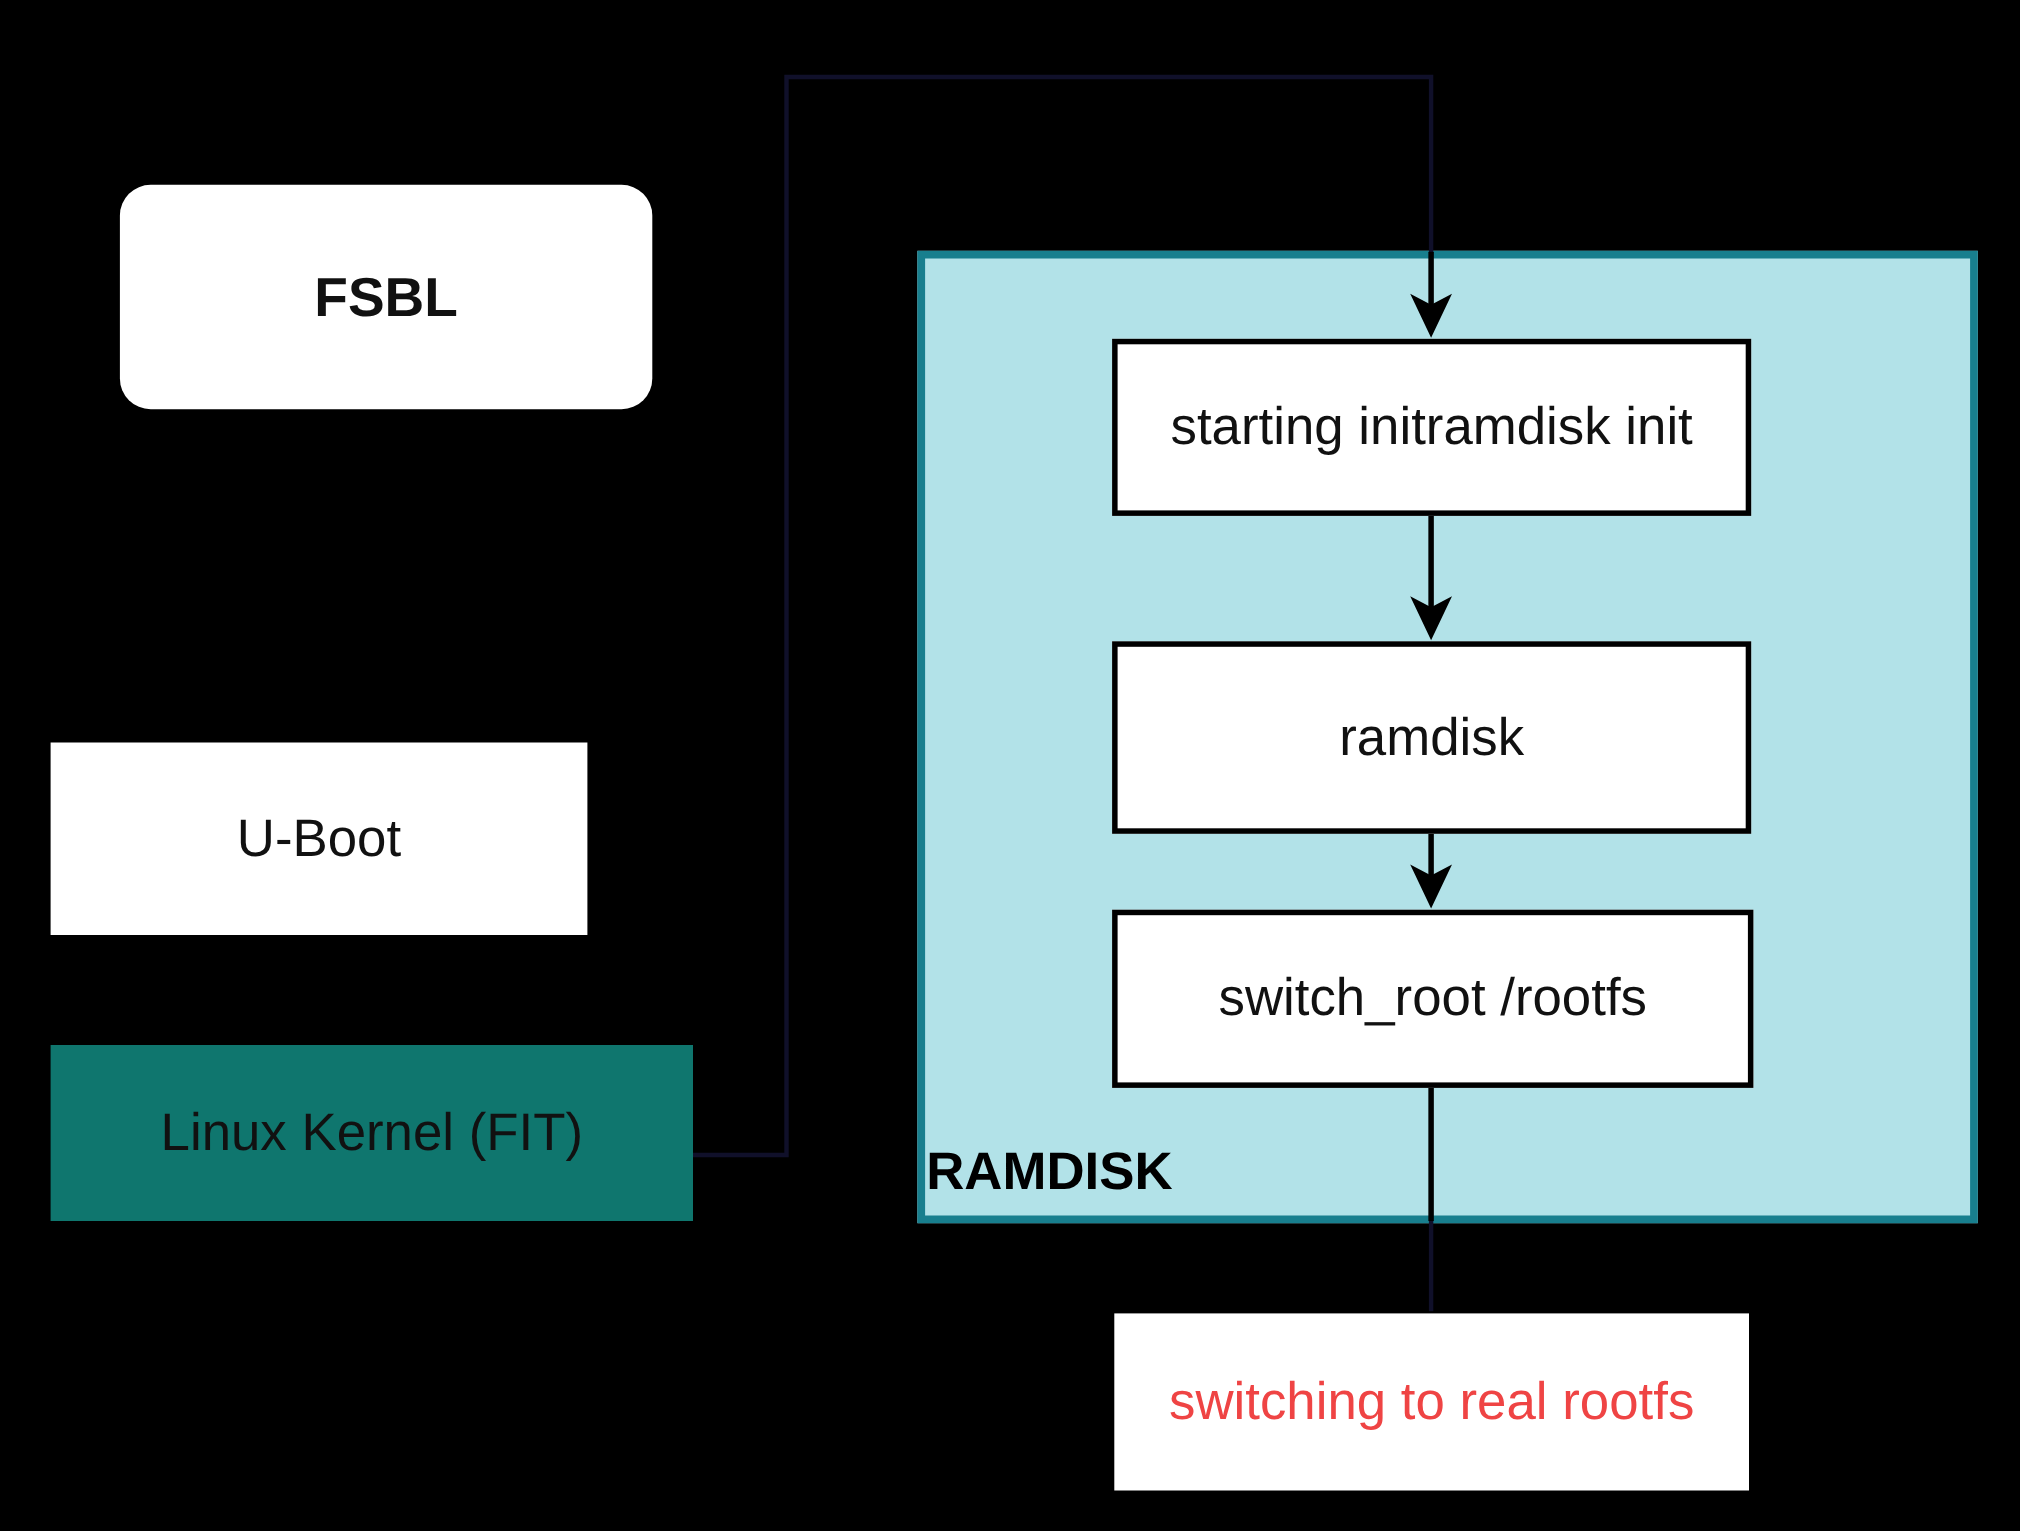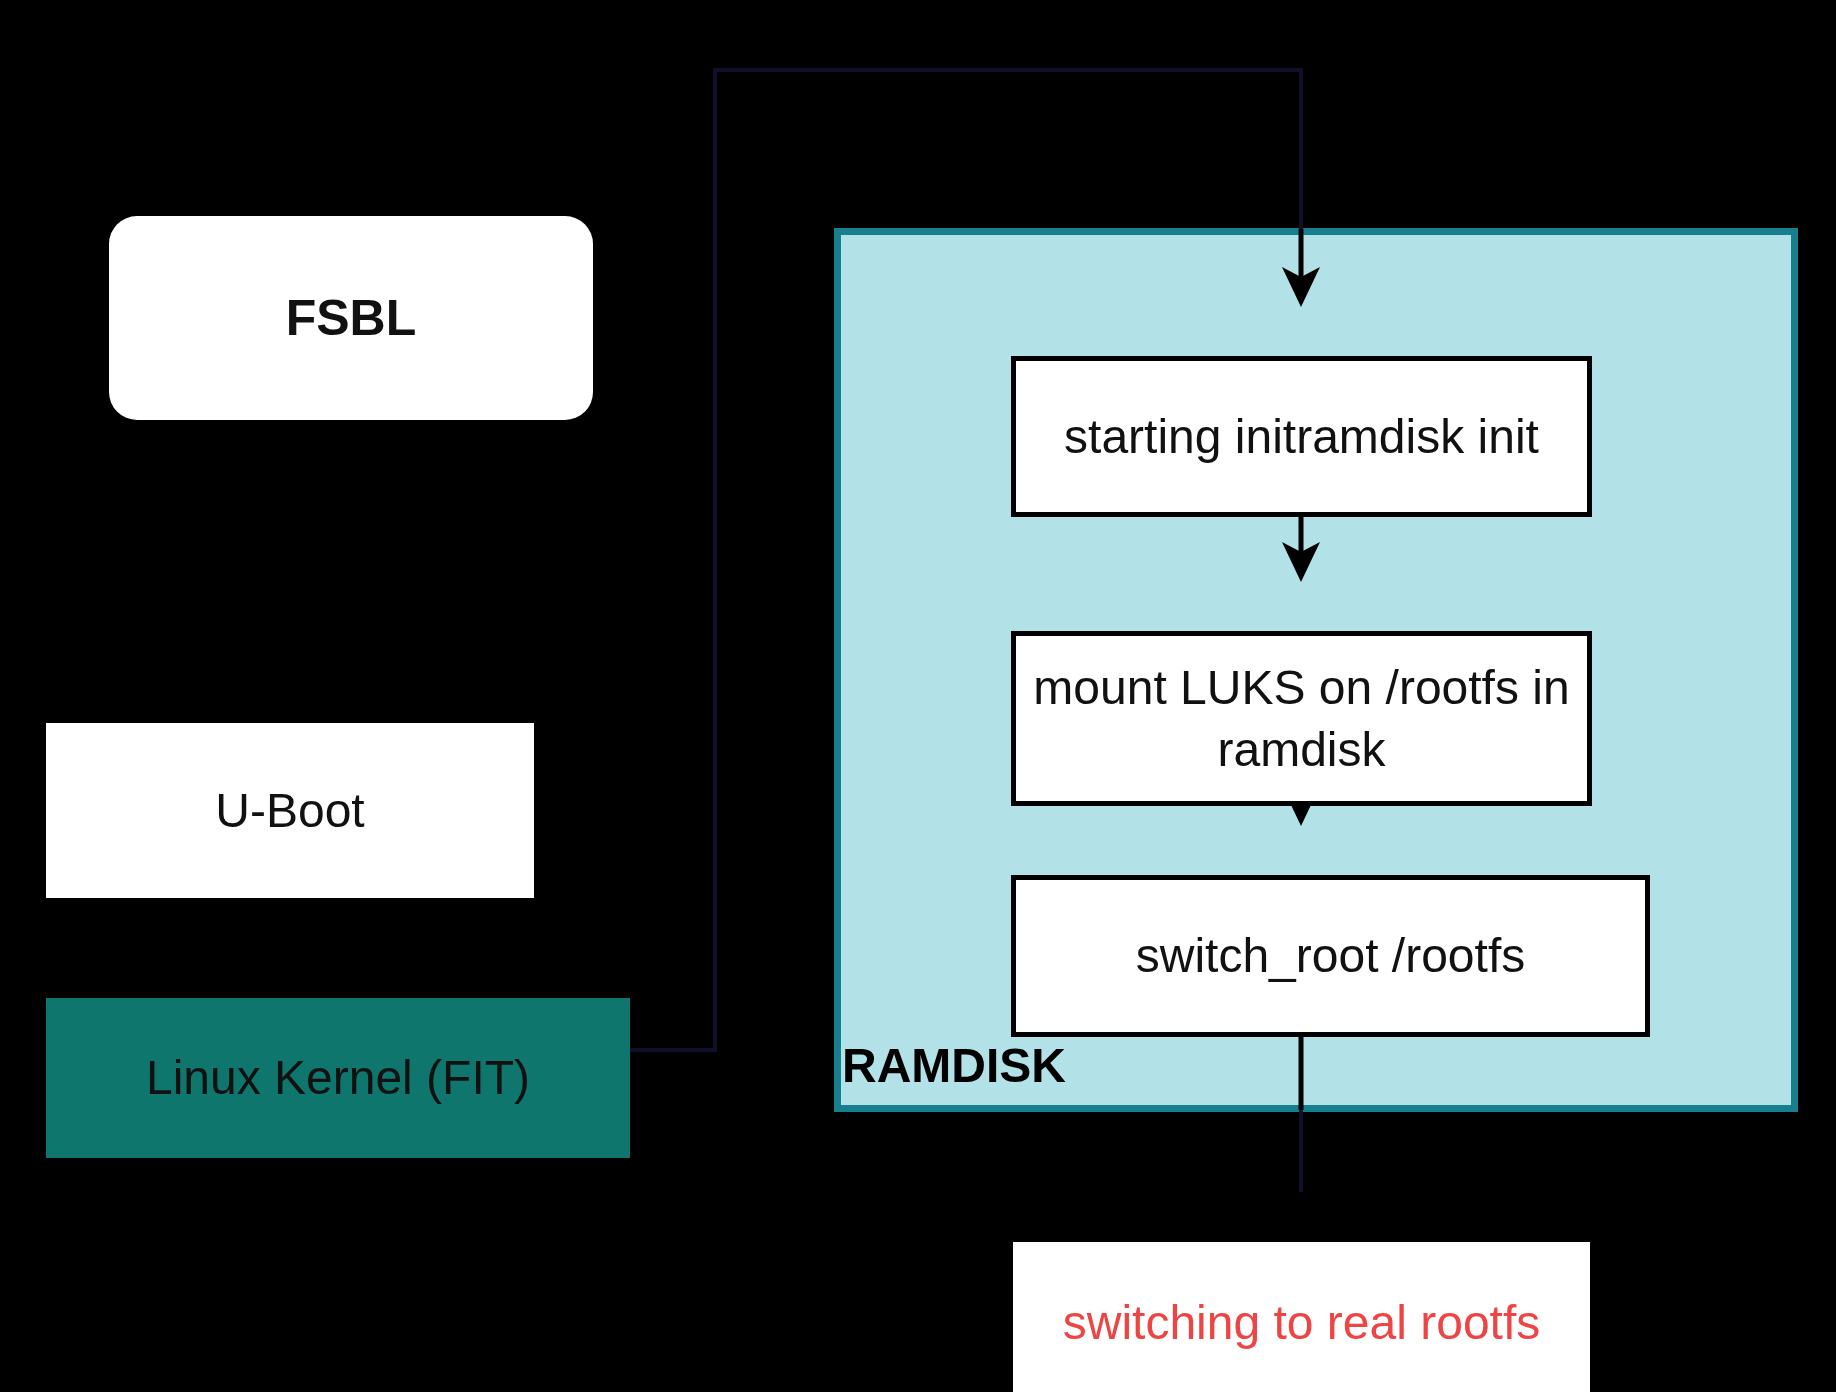--- a/index.html
+++ b/index.html
@@ -40,21 +40,20 @@
     box-sizing: border-box;
     background: #fff;
     color: #111;
     display: flex;
     flex-direction: column;
     align-items: center;
     justify-content: center;
     text-align: center;
     font-size: 48px;
     line-height: 1.28;
-    margin-top: 48px;
   }
   .node.bordered { border: 5px solid #ec4899; }
   .node.rounded  { border-radius: 28px; }
   .node.bold     { font-weight: bold; font-size: 50px; }
   .node-line { white-space: nowrap; }
 </style>
 </head>
 <body>
 
 <div id="canvas" style="width: 1836px; height: 1392px; background: rgb(0, 0, 0);">
@@ -82,24 +81,23 @@
       <div class="node" style="left: 46px; top: 675px; width: 488px; height: 175px; background: rgb(255, 255, 255); color: rgb(17, 17, 17);">
         <div class="node-line">U-Boot</div>
       </div>
       <div class="node" style="left: 46px; top: 950px; width: 584px; height: 160px; background: #0f766e; color: rgb(17, 17, 17);">
         <div class="node-line">Linux Kernel (FIT)</div>
       </div>
       <div class="node bordered" style="left: 1011px; top: 308px; width: 581px; height: 161px; background: rgb(255, 255, 255); color: rgb(17, 17, 17); border-color: rgb(0, 0, 0);">
         <div class="node-line">starting initramdisk init</div>
       </div>
       <div class="node bordered" style="left: 1011px; top: 583px; width: 581px; height: 175px; background: rgb(255, 255, 255); color: rgb(17, 17, 17); border-color: rgb(0, 0, 0);">
-        <div class="node-line">mount LUKS on /rootfs in</div>
         <div class="node-line">ramdisk</div>
       </div>
-      <div class="node bordered" style="left: 1011px; top: 827px; width: 639px; height: 162px; background: rgb(255, 255, 255); color: rgb(17, 17, 17); border-color: rgb(0, 0, 0); align-items: center;">
+      <div class="node bordered" style="left: 1011px; top: 827px; width: 583px; height: 162px; background: rgb(255, 255, 255); color: rgb(17, 17, 17); border-color: rgb(0, 0, 0); align-items: center;">
         <div class="node-line">switch_root /rootfs</div>
       </div>
       <div class="node" style="left: 1013px; top: 1194px; width: 577px; height: 161px; background: rgb(255, 255, 255); color: #ef4444;">
         <div class="node-line">switching to real rootfs</div>
       </div>
     </div>
 
 </div>
 
 </body></html>

